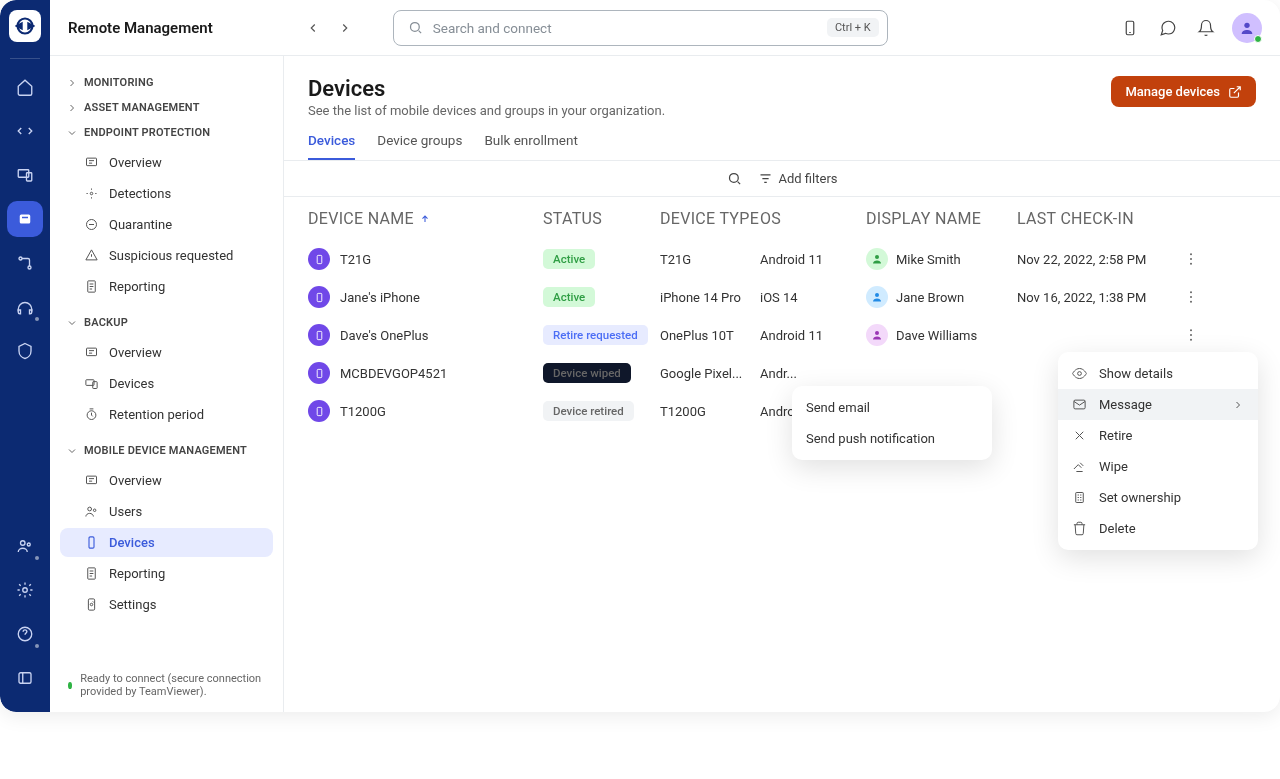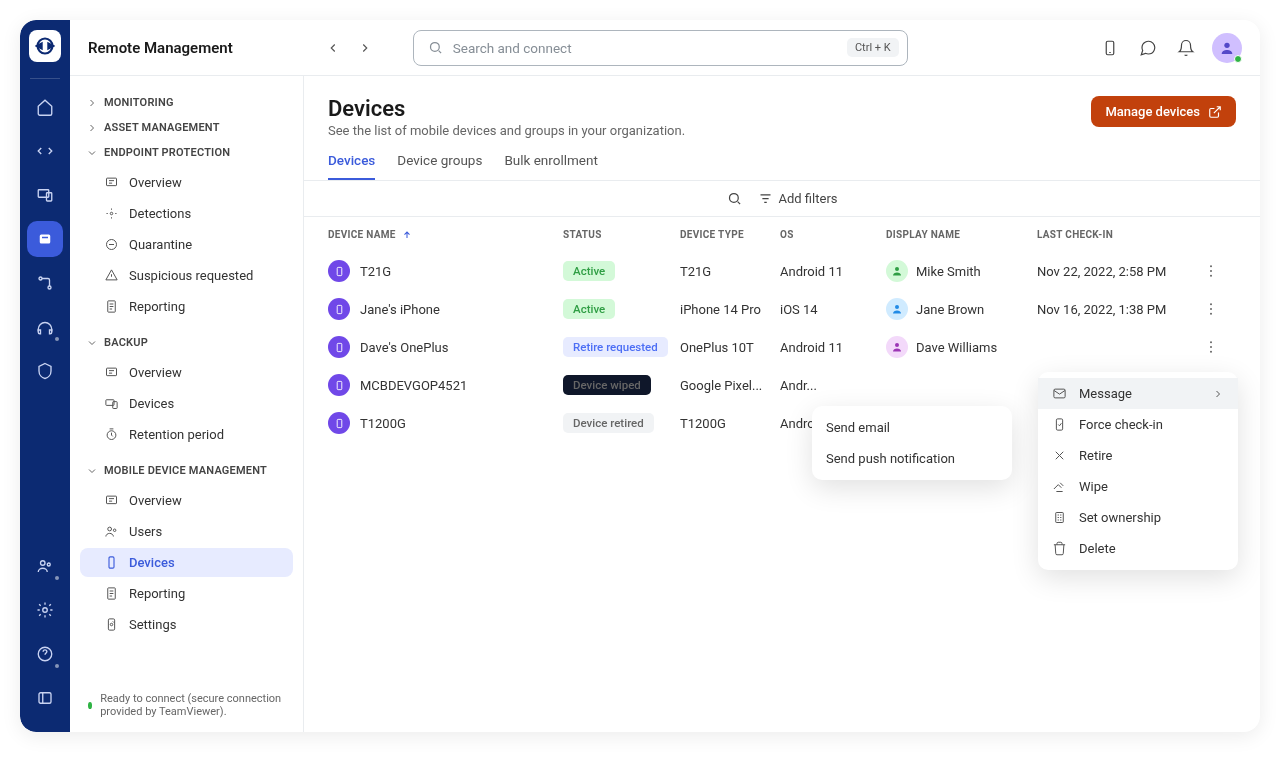--- a/index.html
+++ b/index.html
@@ -1,17 +1,17 @@
 <!DOCTYPE html>
 <html><head>
 <meta charset="utf-8">
 <style>
 * { margin: 0; padding: 0; box-sizing: border-box; font-family: -apple-system, BlinkMacSystemFont, 'Segoe UI', Roboto, sans-serif; }
 body { background: #fff; display: flex; justify-content: center; align-items: flex-start; }
-.app-frame { width: 1280px; height: 779px; position: relative; padding: 20px; }
+.app-frame { width: 1280px; height: 779px; position: relative; }
 .app-shell { width: 100%; height: 712px; background: #fff; border-radius: 16px; overflow: hidden; display: flex; box-shadow: 0 4px 20px rgba(0,0,0,0.08); position: relative; }
 
 
 .rail { width: 50px; background: #0c2a72; display: flex; flex-direction: column; align-items: center; padding: 10px 0; position: relative; border-top-left-radius: 16px; border-bottom-left-radius: 16px; }
 .rail-logo { width: 32px; height: 32px; background: #fff; border-radius: 8px; display: flex; align-items: center; justify-content: center; margin-bottom: 12px; }
 .rail-logo svg { width: 20px; height: 20px; }
 .rail-divider { width: 60%; height: 1px; background: rgba(255,255,255,0.18); margin: 4px 0 10px; }
 .rail-icons { display: flex; flex-direction: column; gap: 8px; align-items: center; }
 .rail-item { width: 36px; height: 36px; border-radius: 10px; display: flex; align-items: center; justify-content: center; cursor: pointer; color: #c9d3f2; position: relative; }
 .rail-item.active { background: #3b5bdb; color: #fff; }
@@ -67,21 +67,21 @@
 .tab { font-size: 13.5px; color: #555; padding: 0 0 10px; cursor: pointer; border-bottom: 2px solid transparent; }
 .tab.active { color: #3b5bdb; border-bottom-color: #3b5bdb; font-weight: 500; }
 
 .toolbar { display: flex; justify-content: center; padding: 10px 24px; gap: 16px; border-bottom: 1px solid #e9ecef; }
 .tool-btn { display: flex; align-items: center; gap: 6px; font-size: 13px; color: #444; cursor: pointer; }
 .tool-btn svg { width: 15px; height: 15px; }
 
 
 .table { display: flex; flex-direction: column; padding: 0 24px; }
 .thead, .trow { display: grid; grid-template-columns: 235px 117px 100px 106px 151px 159px 30px; align-items: center; }
-.thead { padding: 12px 0; font-size: 10px; color: #666; letter-spacing: .3px; font-weight: 700; }
+.thead { padding: 12px 0; font-size: 16px; color: #666; letter-spacing: .3px; font-weight: 400; }
 .th { display: flex; align-items: center; gap: 6px; }
 .th svg { width: 10px; height: 10px; color: #3b5bdb; }
 .trow { padding: 8px 0; font-size: 13px; color: #333; }
 .device-cell { display: flex; align-items: center; gap: 10px; }
 .device-icon { width: 22px; height: 22px; border-radius: 50%; background: #7048e8; display: flex; align-items: center; justify-content: center; flex-shrink: 0; }
 .device-icon svg { width: 11px; height: 11px; color: #fff; }
 .pill { font-size: 11.5px; padding: 3px 10px; border-radius: 5px; font-weight: 500; display: inline-block; width: fit-content; }
 .pill.active { background: #d3f9d8; color: #2f9e44; }
 .pill.retire-req { background: #e7ebff; color: #4c6ef5; }
 .pill.wiped { background: #0f172a; color: #666; }
@@ -582,39 +582,39 @@
                       <circle cx="12" cy="5" r="1.5"></circle>
                       <circle cx="12" cy="12" r="1.5"></circle>
                       <circle cx="12" cy="19" r="1.5"></circle>
                     </svg>
                   </div>
   </div>
               </div>
         </div>
 
         <div class="context-menu mainmenu">
+          <div class="ctx-item">
+                <svg viewBox="0 0 24 24" fill="none" stroke="currentColor" stroke-width="1.6">
+                  <path d="M1 12s4-8 11-8 11 8 11 8-4 8-11 8-11-8-11-8z"></path>
+                  <circle cx="12" cy="12" r="3"></circle>
+                </svg>
+                <span>Show details</span>
+              </div>
           <div class="ctx-item hover">
                 <svg viewBox="0 0 24 24" fill="none" stroke="currentColor" stroke-width="1.6">
                   <rect x="3" y="5" width="18" height="14" rx="2"></rect>
                   <path d="M3 7l9 6 9-6"></path>
                 </svg>
                 <span>Message</span>
                 <svg class="chevron" viewBox="0 0 24 24" fill="none" stroke="currentColor" stroke-width="2">
                   <path d="M9 6l6 6-6 6"></path>
                 </svg>
               </div>
           <div class="ctx-item">
                 <svg viewBox="0 0 24 24" fill="none" stroke="currentColor" stroke-width="1.6">
-                  <rect x="7" y="3" width="10" height="18" rx="2"></rect>
-                  <path d="M10 12l2 2 3-4"></path>
-                </svg>
-                <span>Force check-in</span>
-              </div>
-          <div class="ctx-item">
-                <svg viewBox="0 0 24 24" fill="none" stroke="currentColor" stroke-width="1.6">
                   <path d="M18 6L6 18M6 6l12 12"></path>
                 </svg>
                 <span>Retire</span>
               </div>
           <div class="ctx-item">
                 <svg viewBox="0 0 24 24" fill="none" stroke="currentColor" stroke-width="1.6">
                   <path d="M3 16l7-7 5 5M13 6l5 5M7 20h10"></path>
                 </svg>
                 <span>Wipe</span>
               </div>

